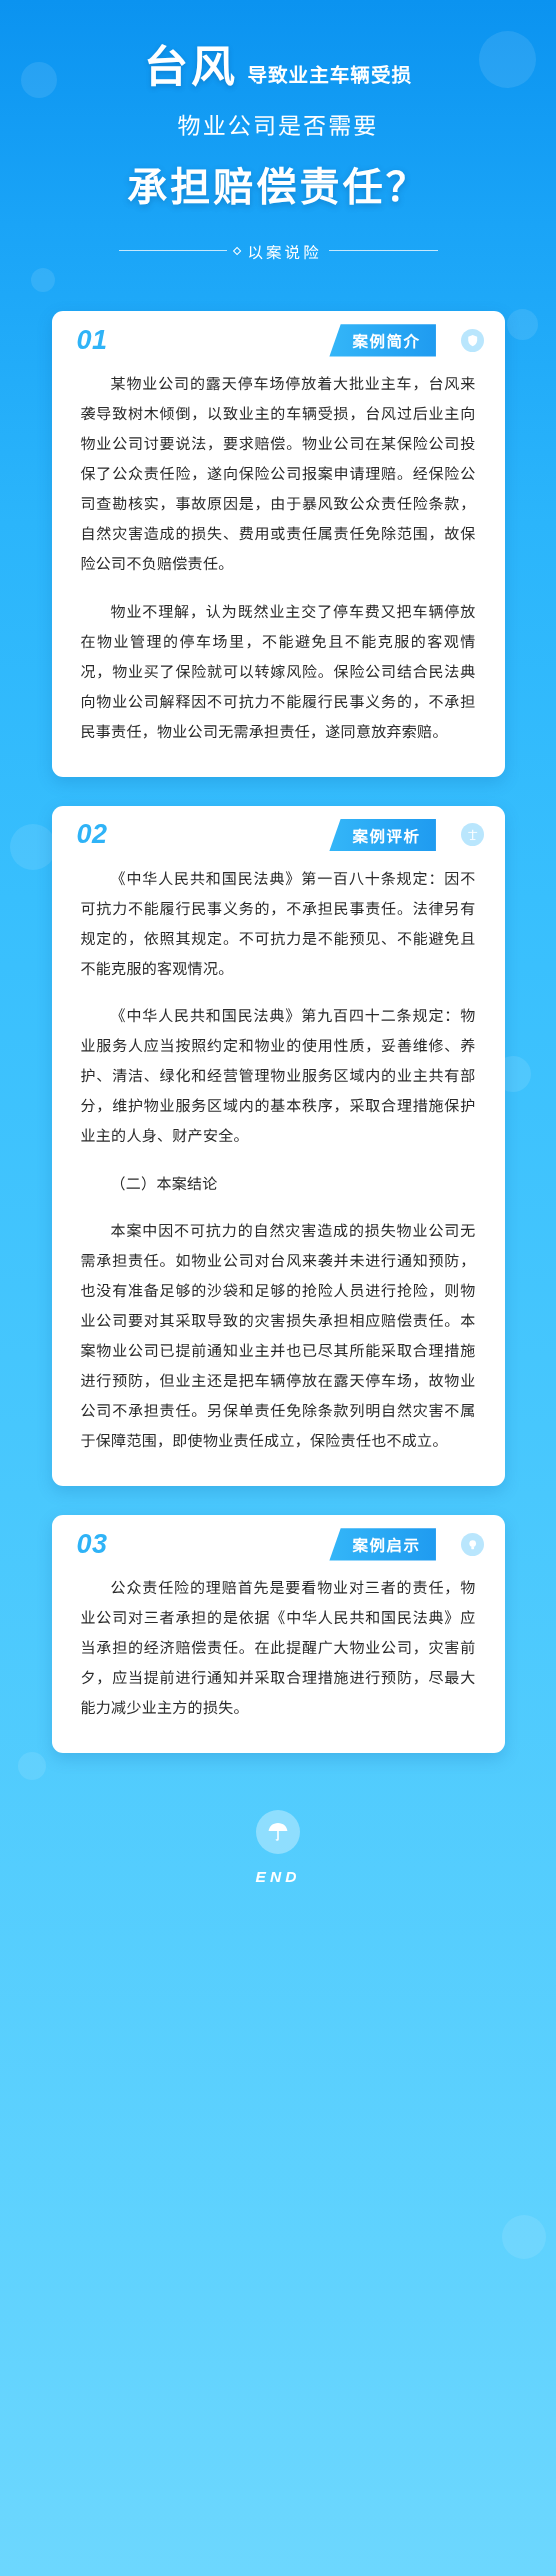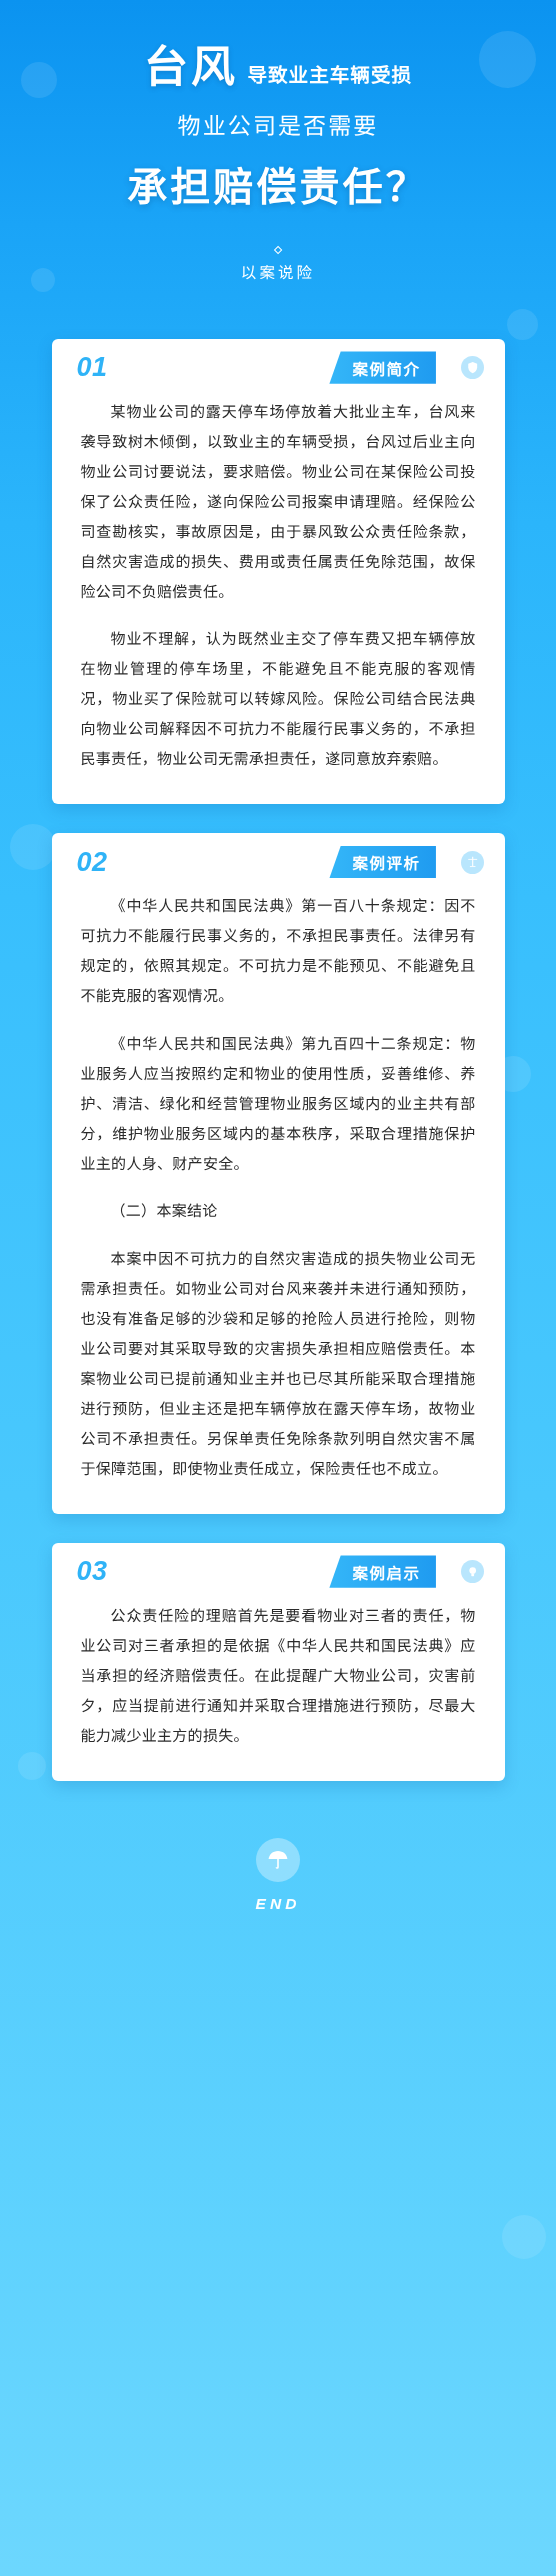--- a/index.html
+++ b/index.html
@@ -71,21 +71,20 @@
     letter-spacing: 3.1px;
     text-shadow: 0 2.1px 6.2px rgba(0,60,120,0.3);
   }
   .sub-divider {
     margin: 27px auto 0 auto;
     display: flex;
     align-items: center;
     justify-content: center;
     gap: 7px;
     width: 319px;
-    flex-direction: column;
   }
   .sub-divider .line {
     flex: 1;
     height: 1px;
     background: rgba(255,255,255,0.75);
   }
   .sub-divider .dot {
     width: 6.2px;
     height: 6.2px;
     border: 1px solid #ffffff;
@@ -98,21 +97,21 @@
     letter-spacing: 3.1px;
     white-space: nowrap;
   }
 
   
   .card {
     position: relative;
     margin: 29px auto 0 auto;
     width: 453px;
     background: #ffffff;
-    border-radius: 6px;
+    border-radius: 11px;
     box-shadow: 0 5.2px 15.5px rgba(0,80,150,0.18);
     padding: 0 0 30px 0;
     box-sizing: border-box;
   }
   .card-head {
     position: relative;
     height: 58px;
     display: flex;
     align-items: center;
     justify-content: space-between;

